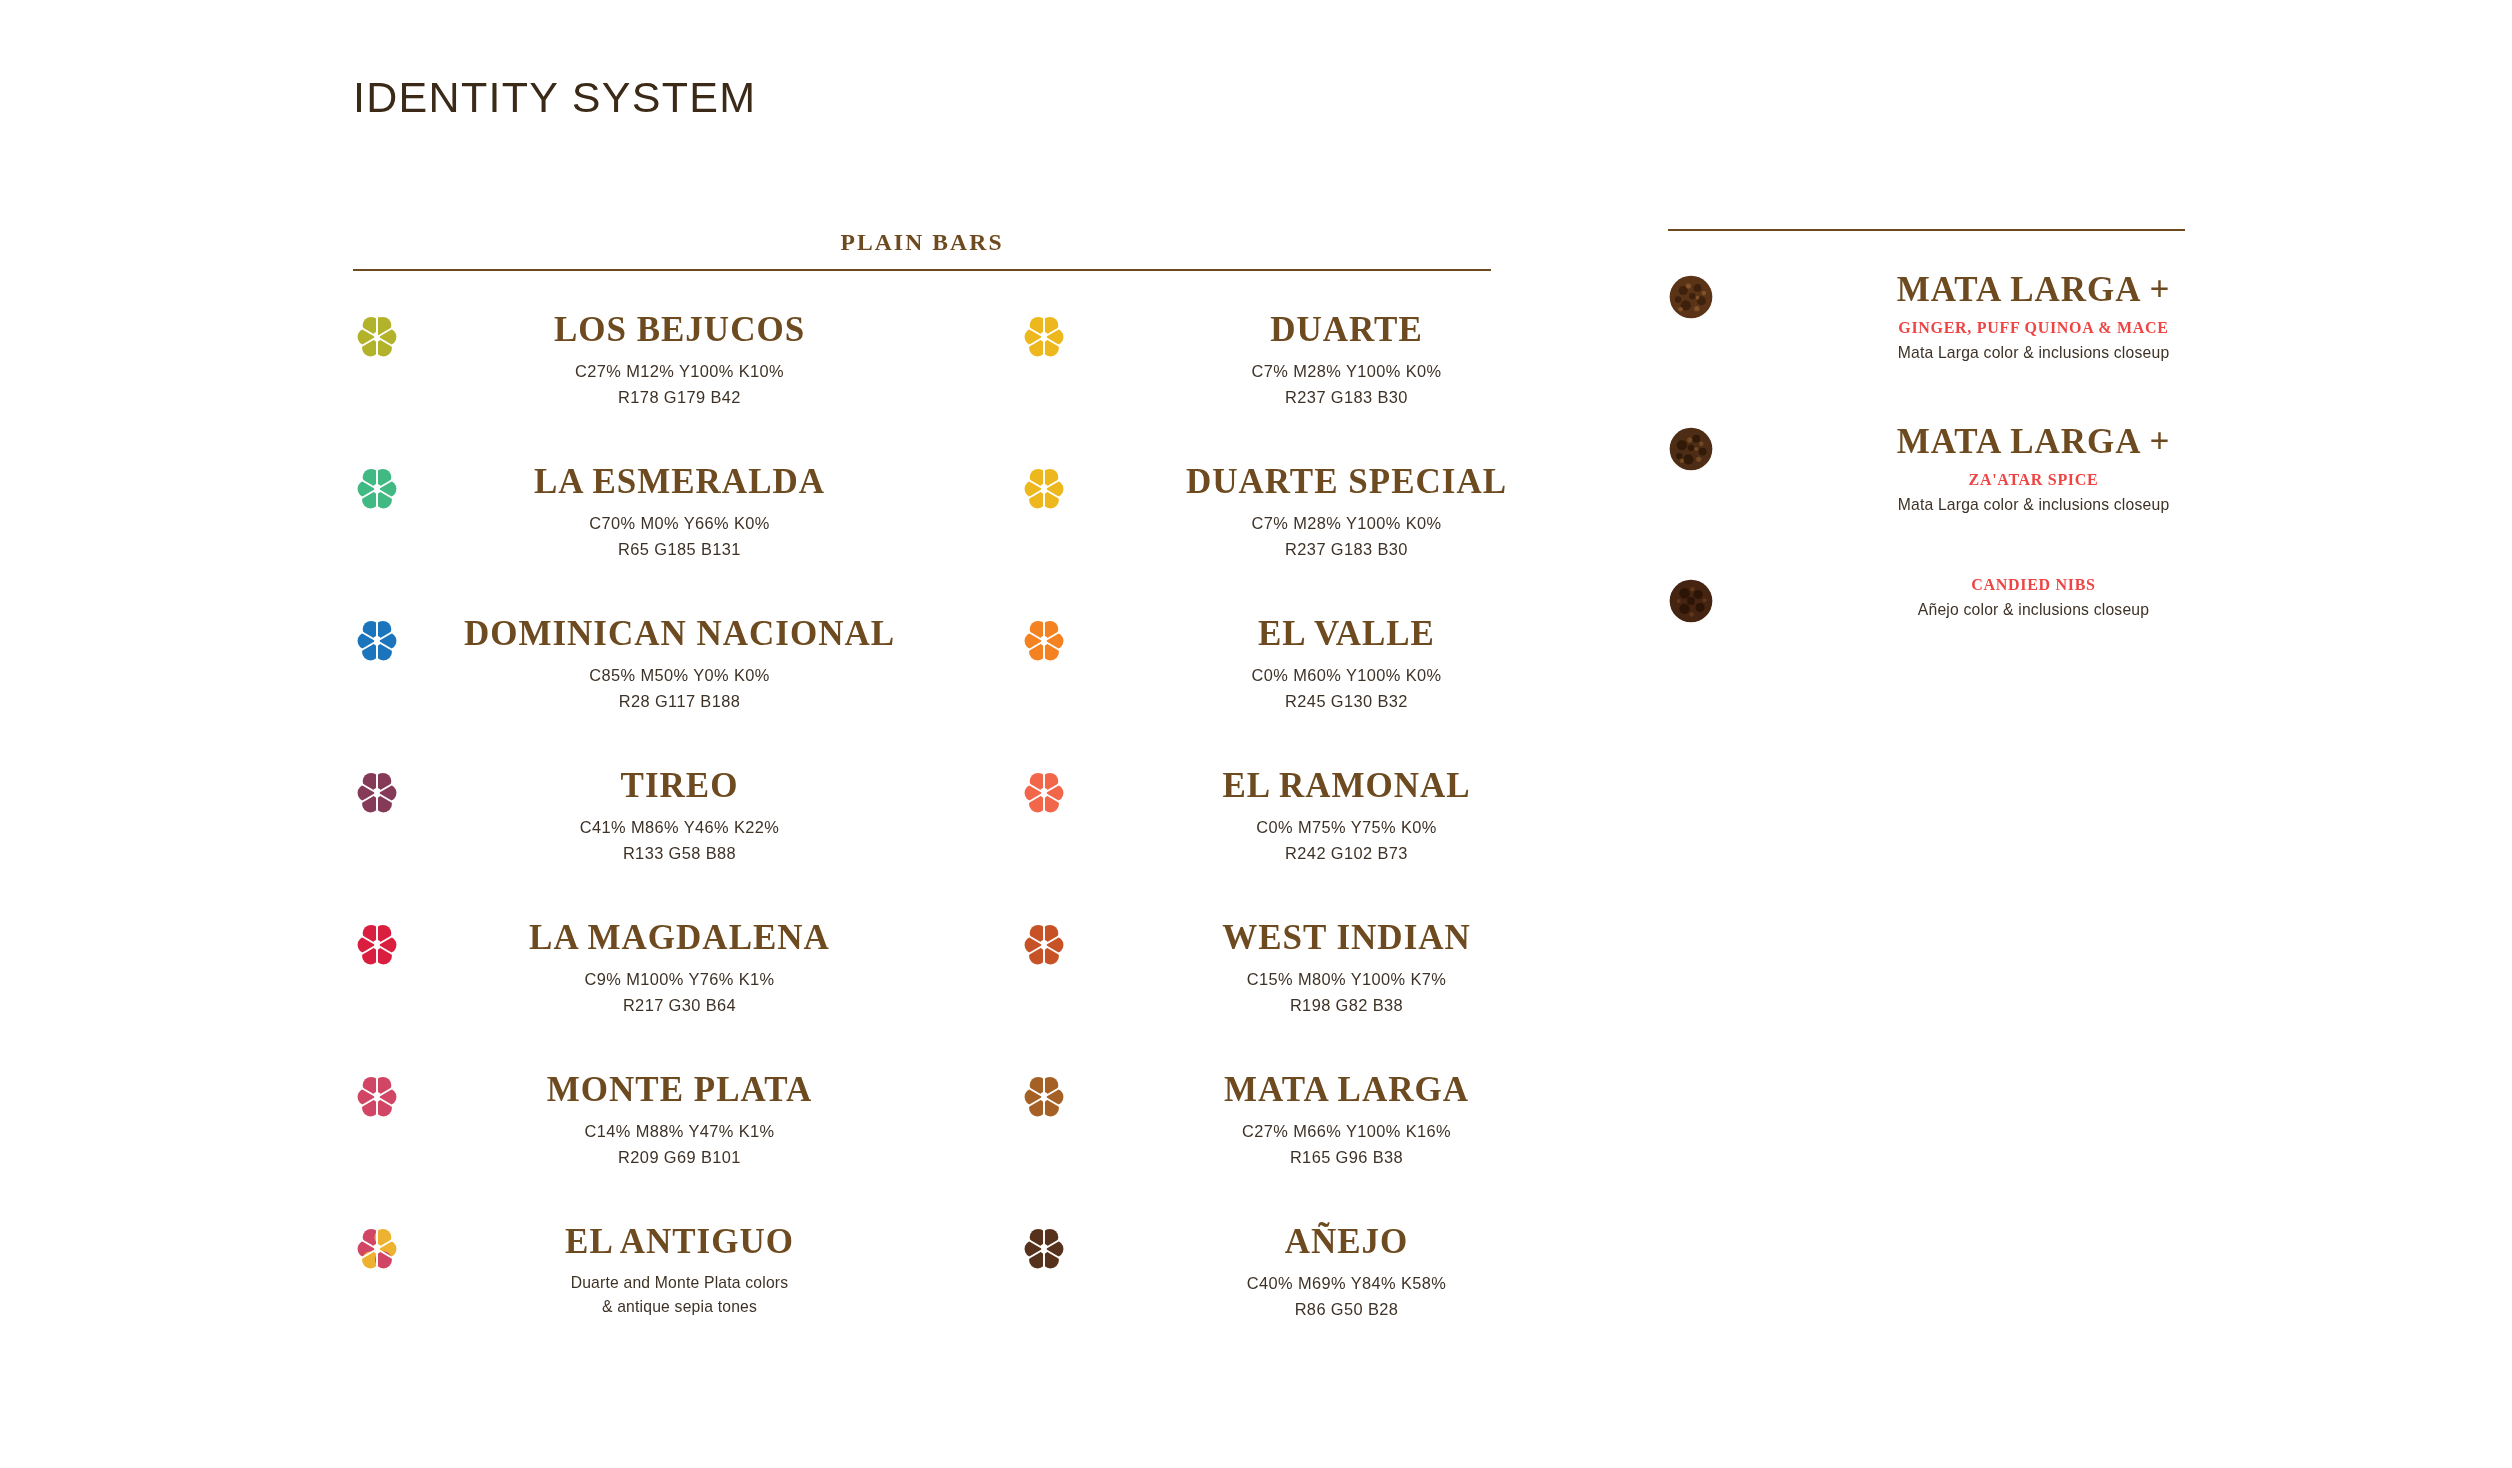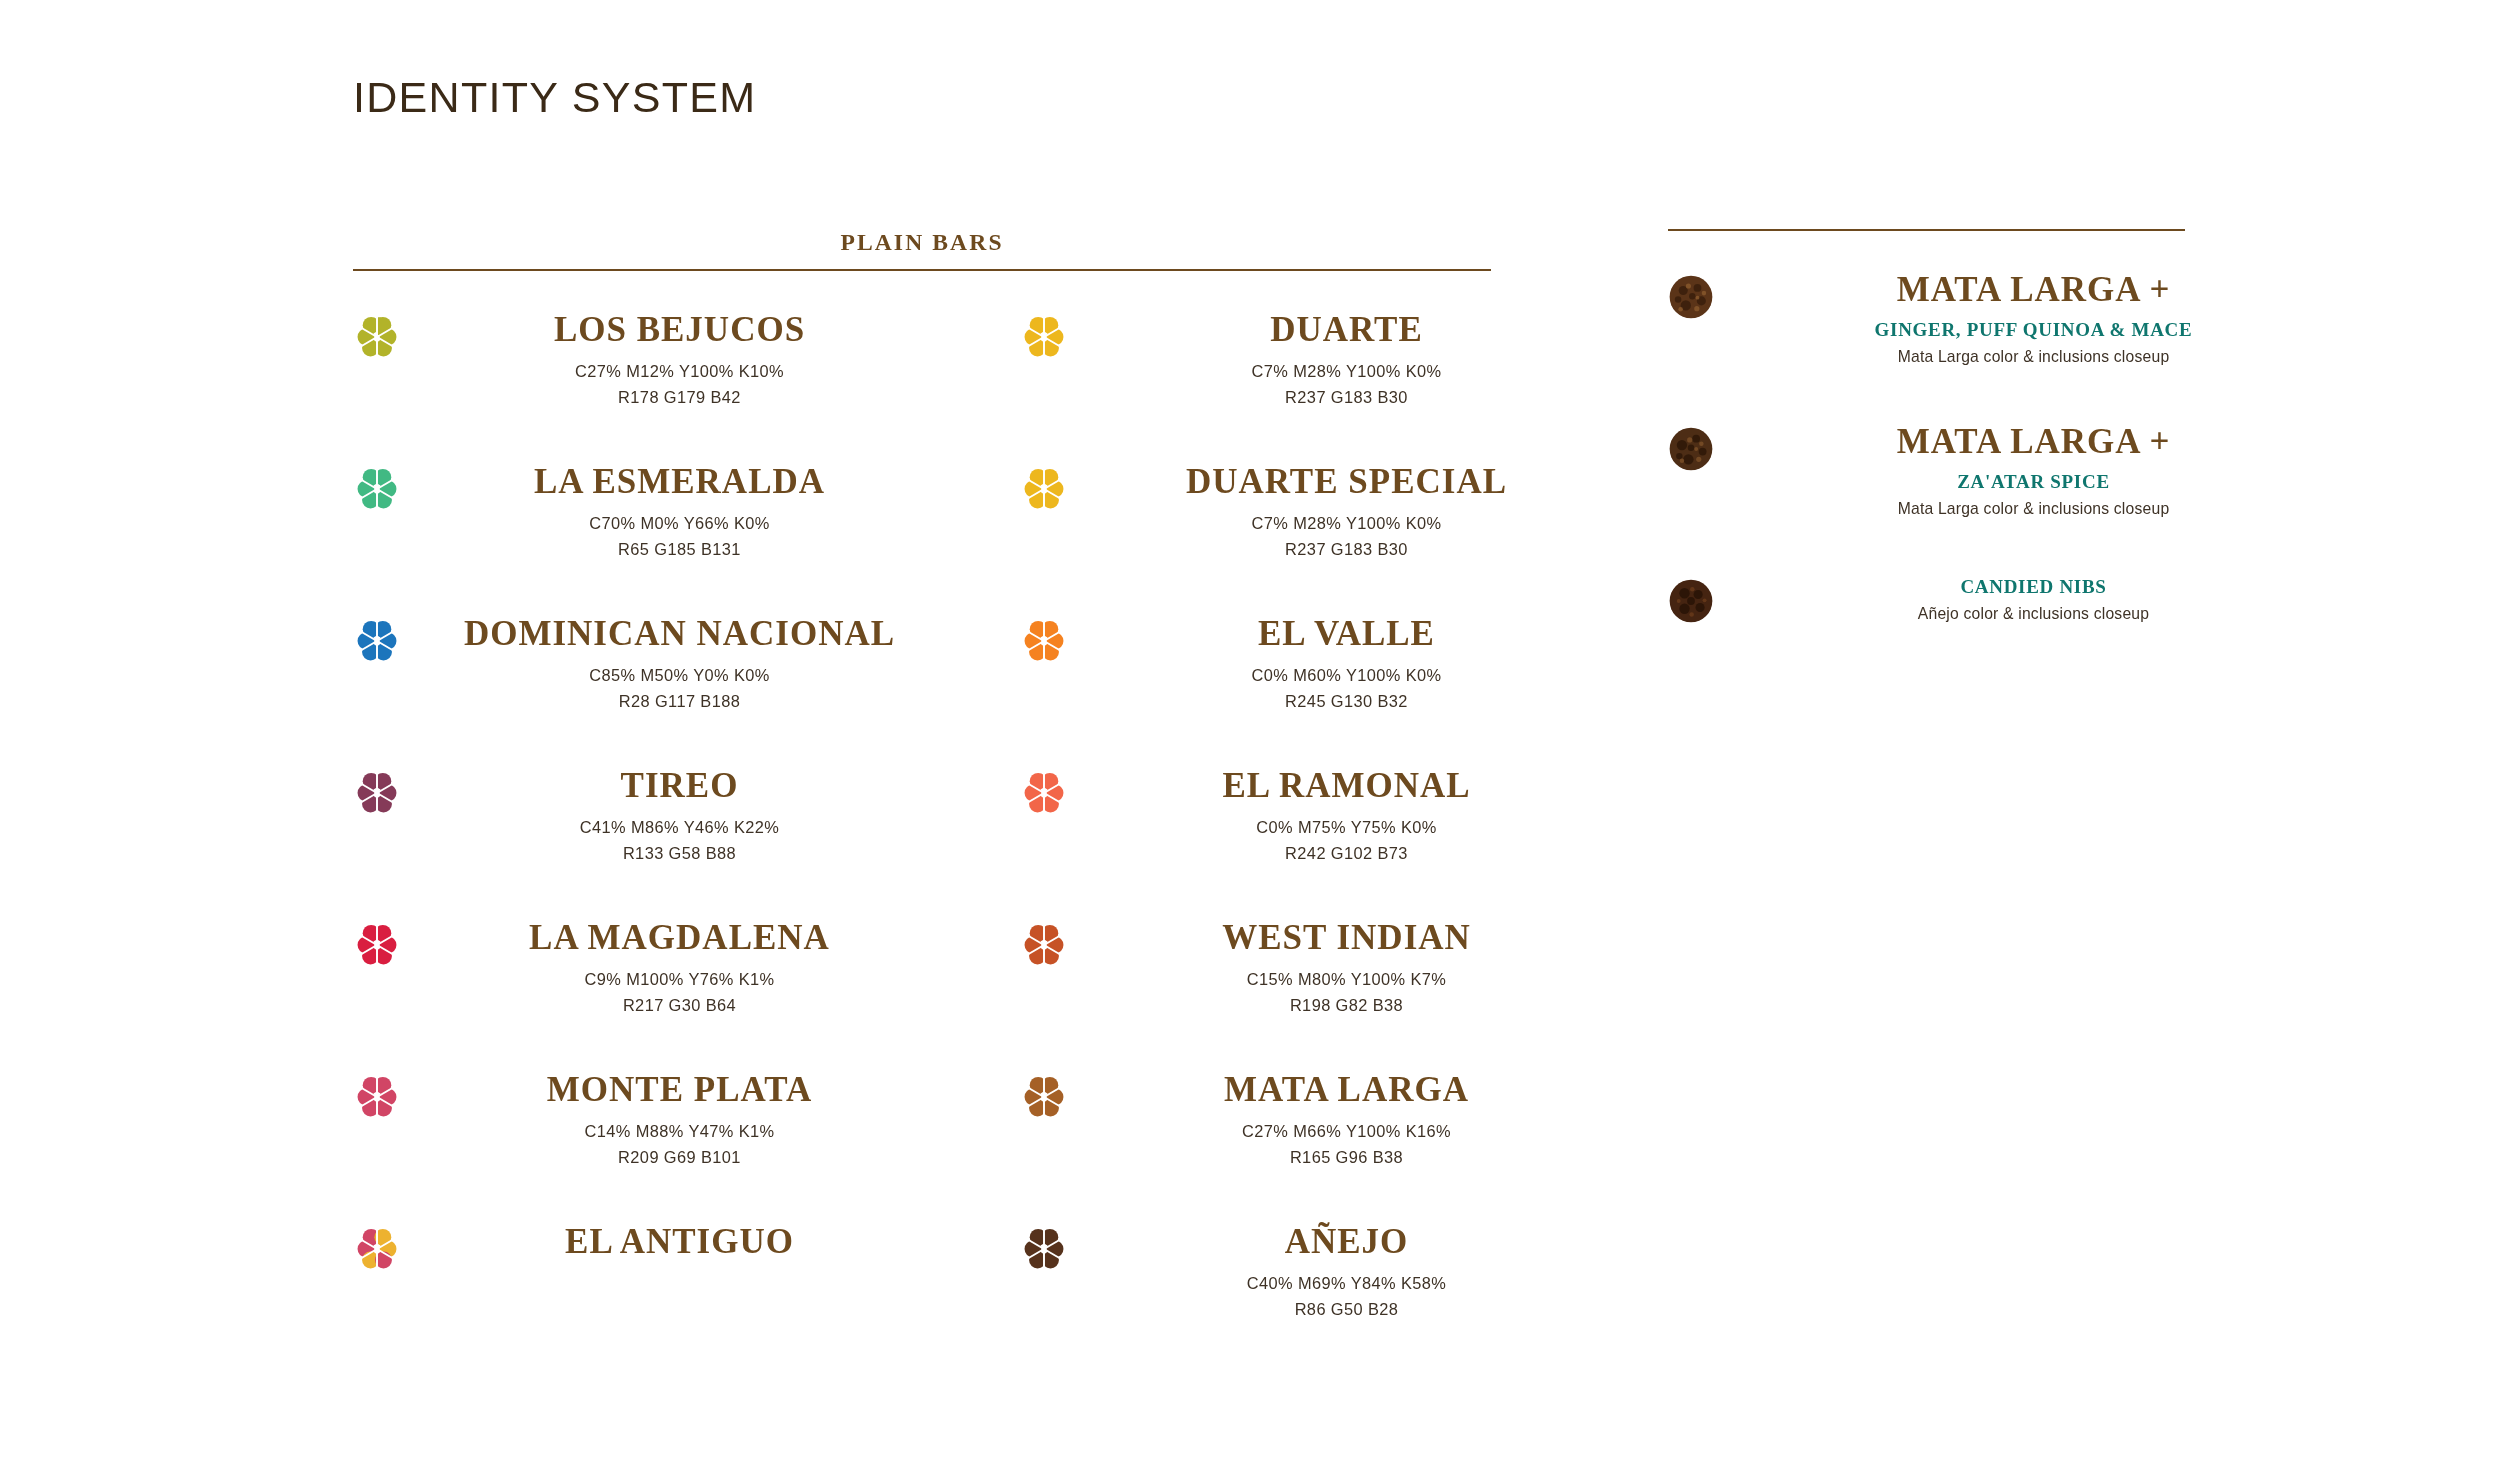--- a/index.html
+++ b/index.html
@@ -100,24 +100,24 @@
     font-family: "Liberation Serif", serif;
     font-size: 35px;
     font-weight: 700;
     letter-spacing: 1px;
     color: #6d4a1f;
     line-height: 1.05;
     margin-bottom: 10.5px;
   }
   .entry-sub {
     font-family: "Liberation Serif", serif;
-    font-size: 19px;
+    font-size: 16px;
     font-weight: 700;
     letter-spacing: 0.7px;
-    color: #0f766e;
+    color: #ef4444;
     margin-bottom: 3.9px;
   }
   .spec {
     font-family: "Liberation Sans", sans-serif;
     font-size: 16.4px;
     font-weight: 400;
     letter-spacing: 0.4px;
     color: #3e3226;
     line-height: 1.55;
   }
@@ -310,20 +310,22 @@
                   <circle cx="47" cy="54" r="13" fill="#d14565"></circle>
                 </g>
                 <g stroke="#ffffff" stroke-width="3" fill="none">
                   <path d="M37 4 L37 70"></path>
                   <path d="M8 20 L66 54"></path>
                   <path d="M8 54 L66 20"></path>
                 </g>
               </svg>
             </span>
             <div class="entry-name">EL ANTIGUO</div>
+            <div class="note" style="white-space:pre-line">Duarte and Monte Plata colors
+&amp; antique sepia tones</div>
           </div>
 
         </div>
 
         <div class="col c2">
 
           <div class="entry">
             <span class="flower">
               <svg viewBox="0 0 74 74">
                 <g fill="#edb71e">

